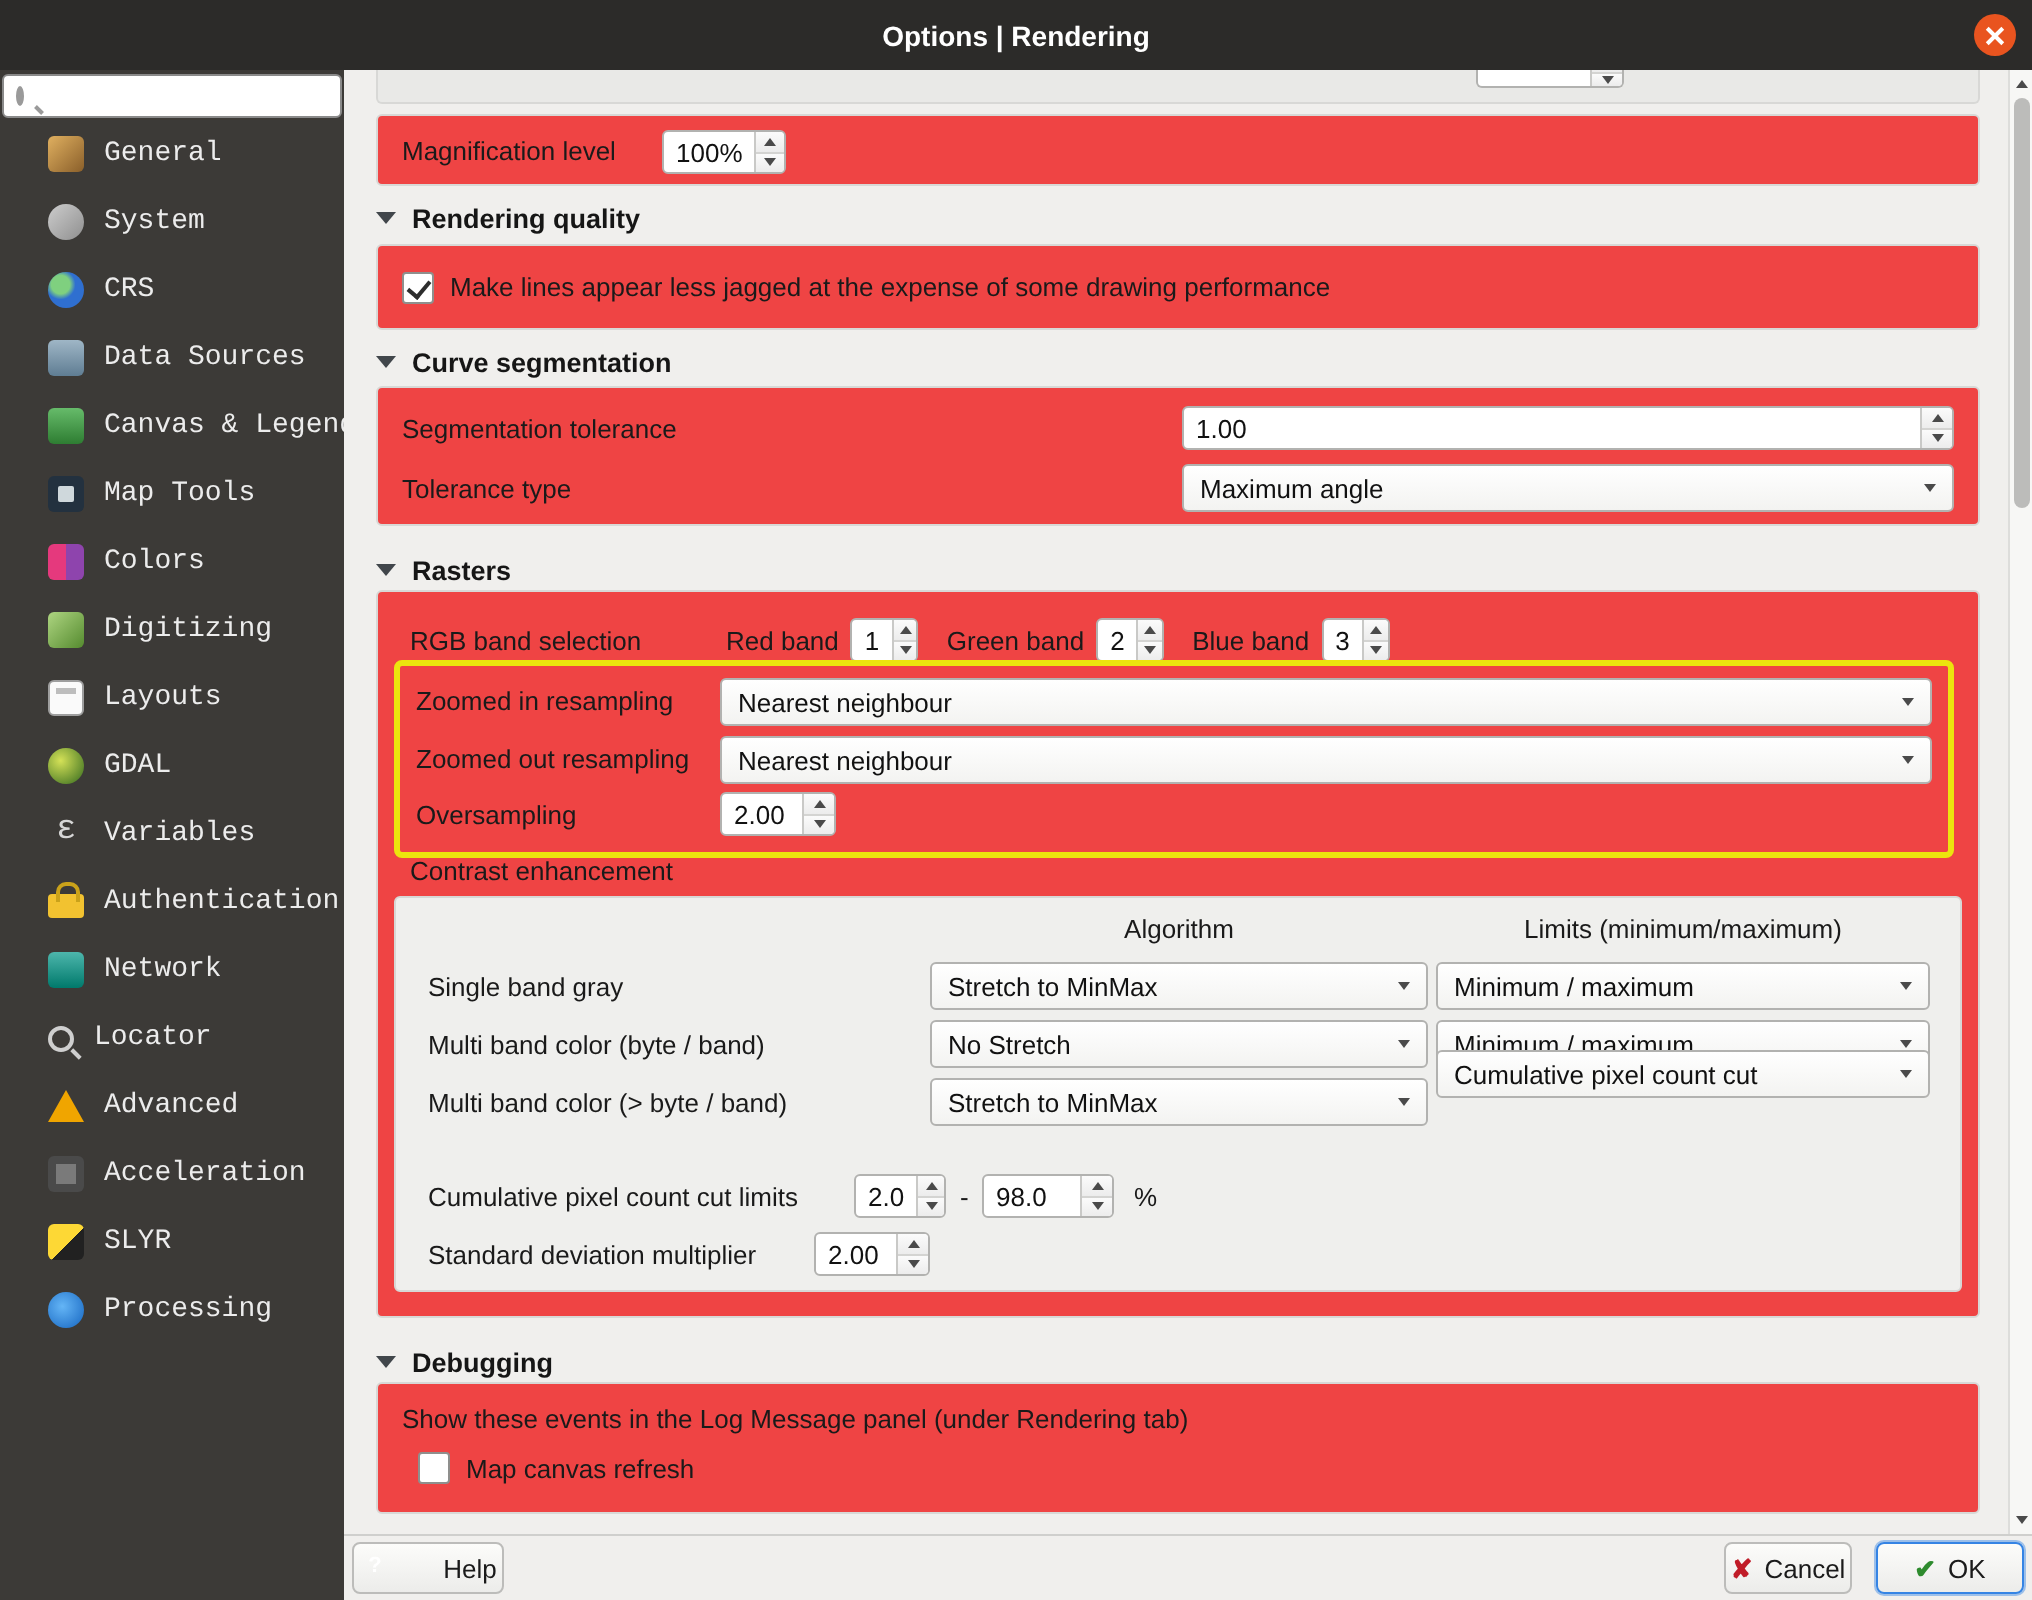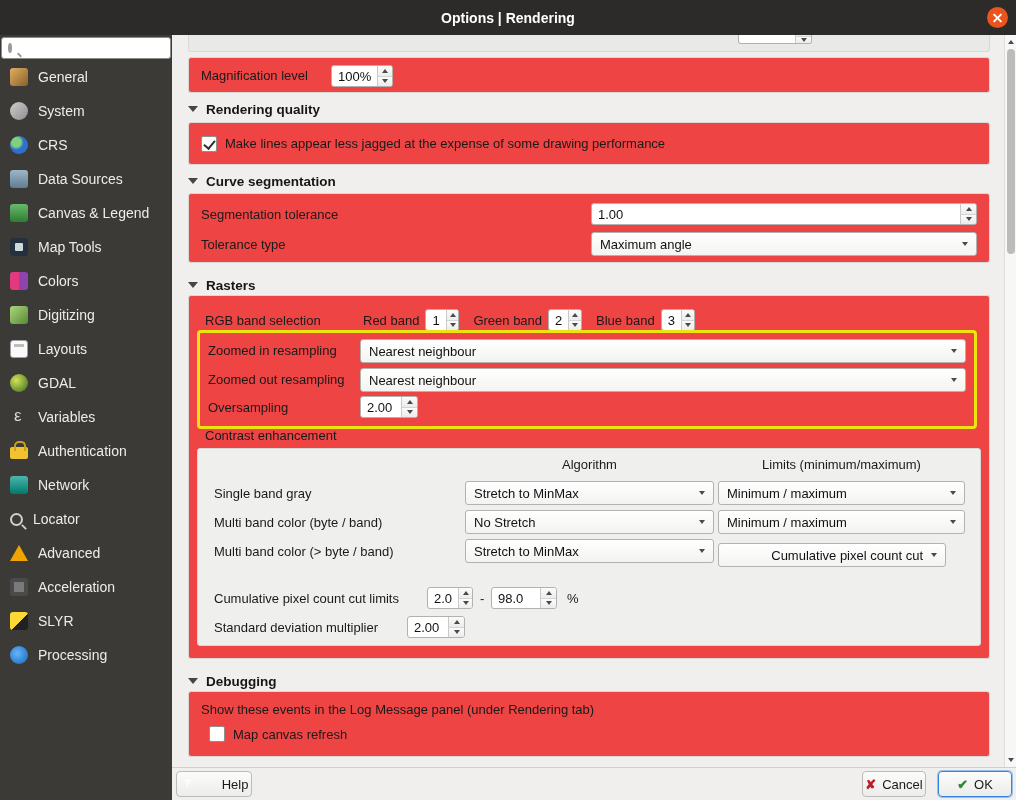--- a/index.html
+++ b/index.html
@@ -18,21 +18,21 @@
   .close-x::before { transform:rotate(45deg); }
   .close-x::after { transform:rotate(-45deg); }
 
   
   .sidebar { position:absolute; left:0; top:35px; bottom:0; width:172px; background:#3c3a37; }
   .search-box { position:absolute; left:1px; top:2px; width:170px; height:22px; background:#ffffff; border:1px solid #8a8a8a; border-radius:3px; display:flex; align-items:center; }
   .search-icon { width:10px; height:10px; border:2px solid #9a9a9a; border-radius:50%; margin-left:6px; position:relative; }
   .search-icon::after { content:""; position:absolute; width:5px; height:2px; background:#9a9a9a; transform:rotate(45deg); left:7px; top:9px; }
   .search-input { border:none; outline:none; background:transparent; flex:1; height:18px; font-size:12px; padding:0 4px; font-family:"Liberation Sans", sans-serif; }
   .side-items { position:absolute; top:25px; left:0; right:0; }
-  .side-item { height:34px; display:flex; align-items:center; padding-left:10px; gap:10px; cursor:pointer; }
+  .side-item { height:34px; display:flex; align-items:center; padding-left:24px; gap:10px; cursor:pointer;font-family:Liberation Mono, monospace; }
   .side-label { color:#ececec; font-size:14px; white-space:nowrap; }
   .side-item.selected { background:linear-gradient(#e3e2e0,#cfcecb); }
   .side-item.selected .side-label { color:#2e2e2e; }
 
   .sic { width:18px; height:18px; border-radius:3px; flex:0 0 18px; position:relative; }
   .ic-general { background:linear-gradient(135deg,#e0b060 0%,#8a5f2a 100%); }
   .ic-system { background:linear-gradient(135deg,#cdcdcd,#8f8f8f); border-radius:50%; }
   .ic-crs { background:radial-gradient(circle at 35% 35%, #7fd07f 0 28%, #2f6fd0 45% 100%); border-radius:50%; }
   .ic-datasources { background:linear-gradient(#9fb6c6,#5f7d93); }
   .ic-rendering { background:linear-gradient(135deg,#dcdcdc 45%,#b23b2e 55%); }
@@ -374,21 +374,21 @@
               </span>
           </span>
 
           <span class="lbl abs" style="left:16px;top:95px;">Multi band color (&gt; byte / band)</span>
           <span class="combo" style="left:267px;top:90px;width:249px;">
             <span class="combo-val">Stretch to MinMax</span>
             <span class="combo-arrow">
                 <i class="tri-down"></i>
               </span>
           </span>
-          <span class="combo" style="left:520px;top:94px;width:228px;text-align:right;">
+          <span class="combo" style="left:520px;top:76px;width:247px;">
             <span class="combo-val">Cumulative pixel count cut</span>
             <span class="combo-arrow">
                 <i class="tri-down"></i>
               </span>
           </span>
 
           <span class="lbl abs" style="left:16px;top:142px;">Cumulative pixel count cut limits</span>
           <span class="spin" style="left:229px;top:138px;width:46px;">
             <span class="spin-val">2.0</span>
             <span class="spin-btns">

